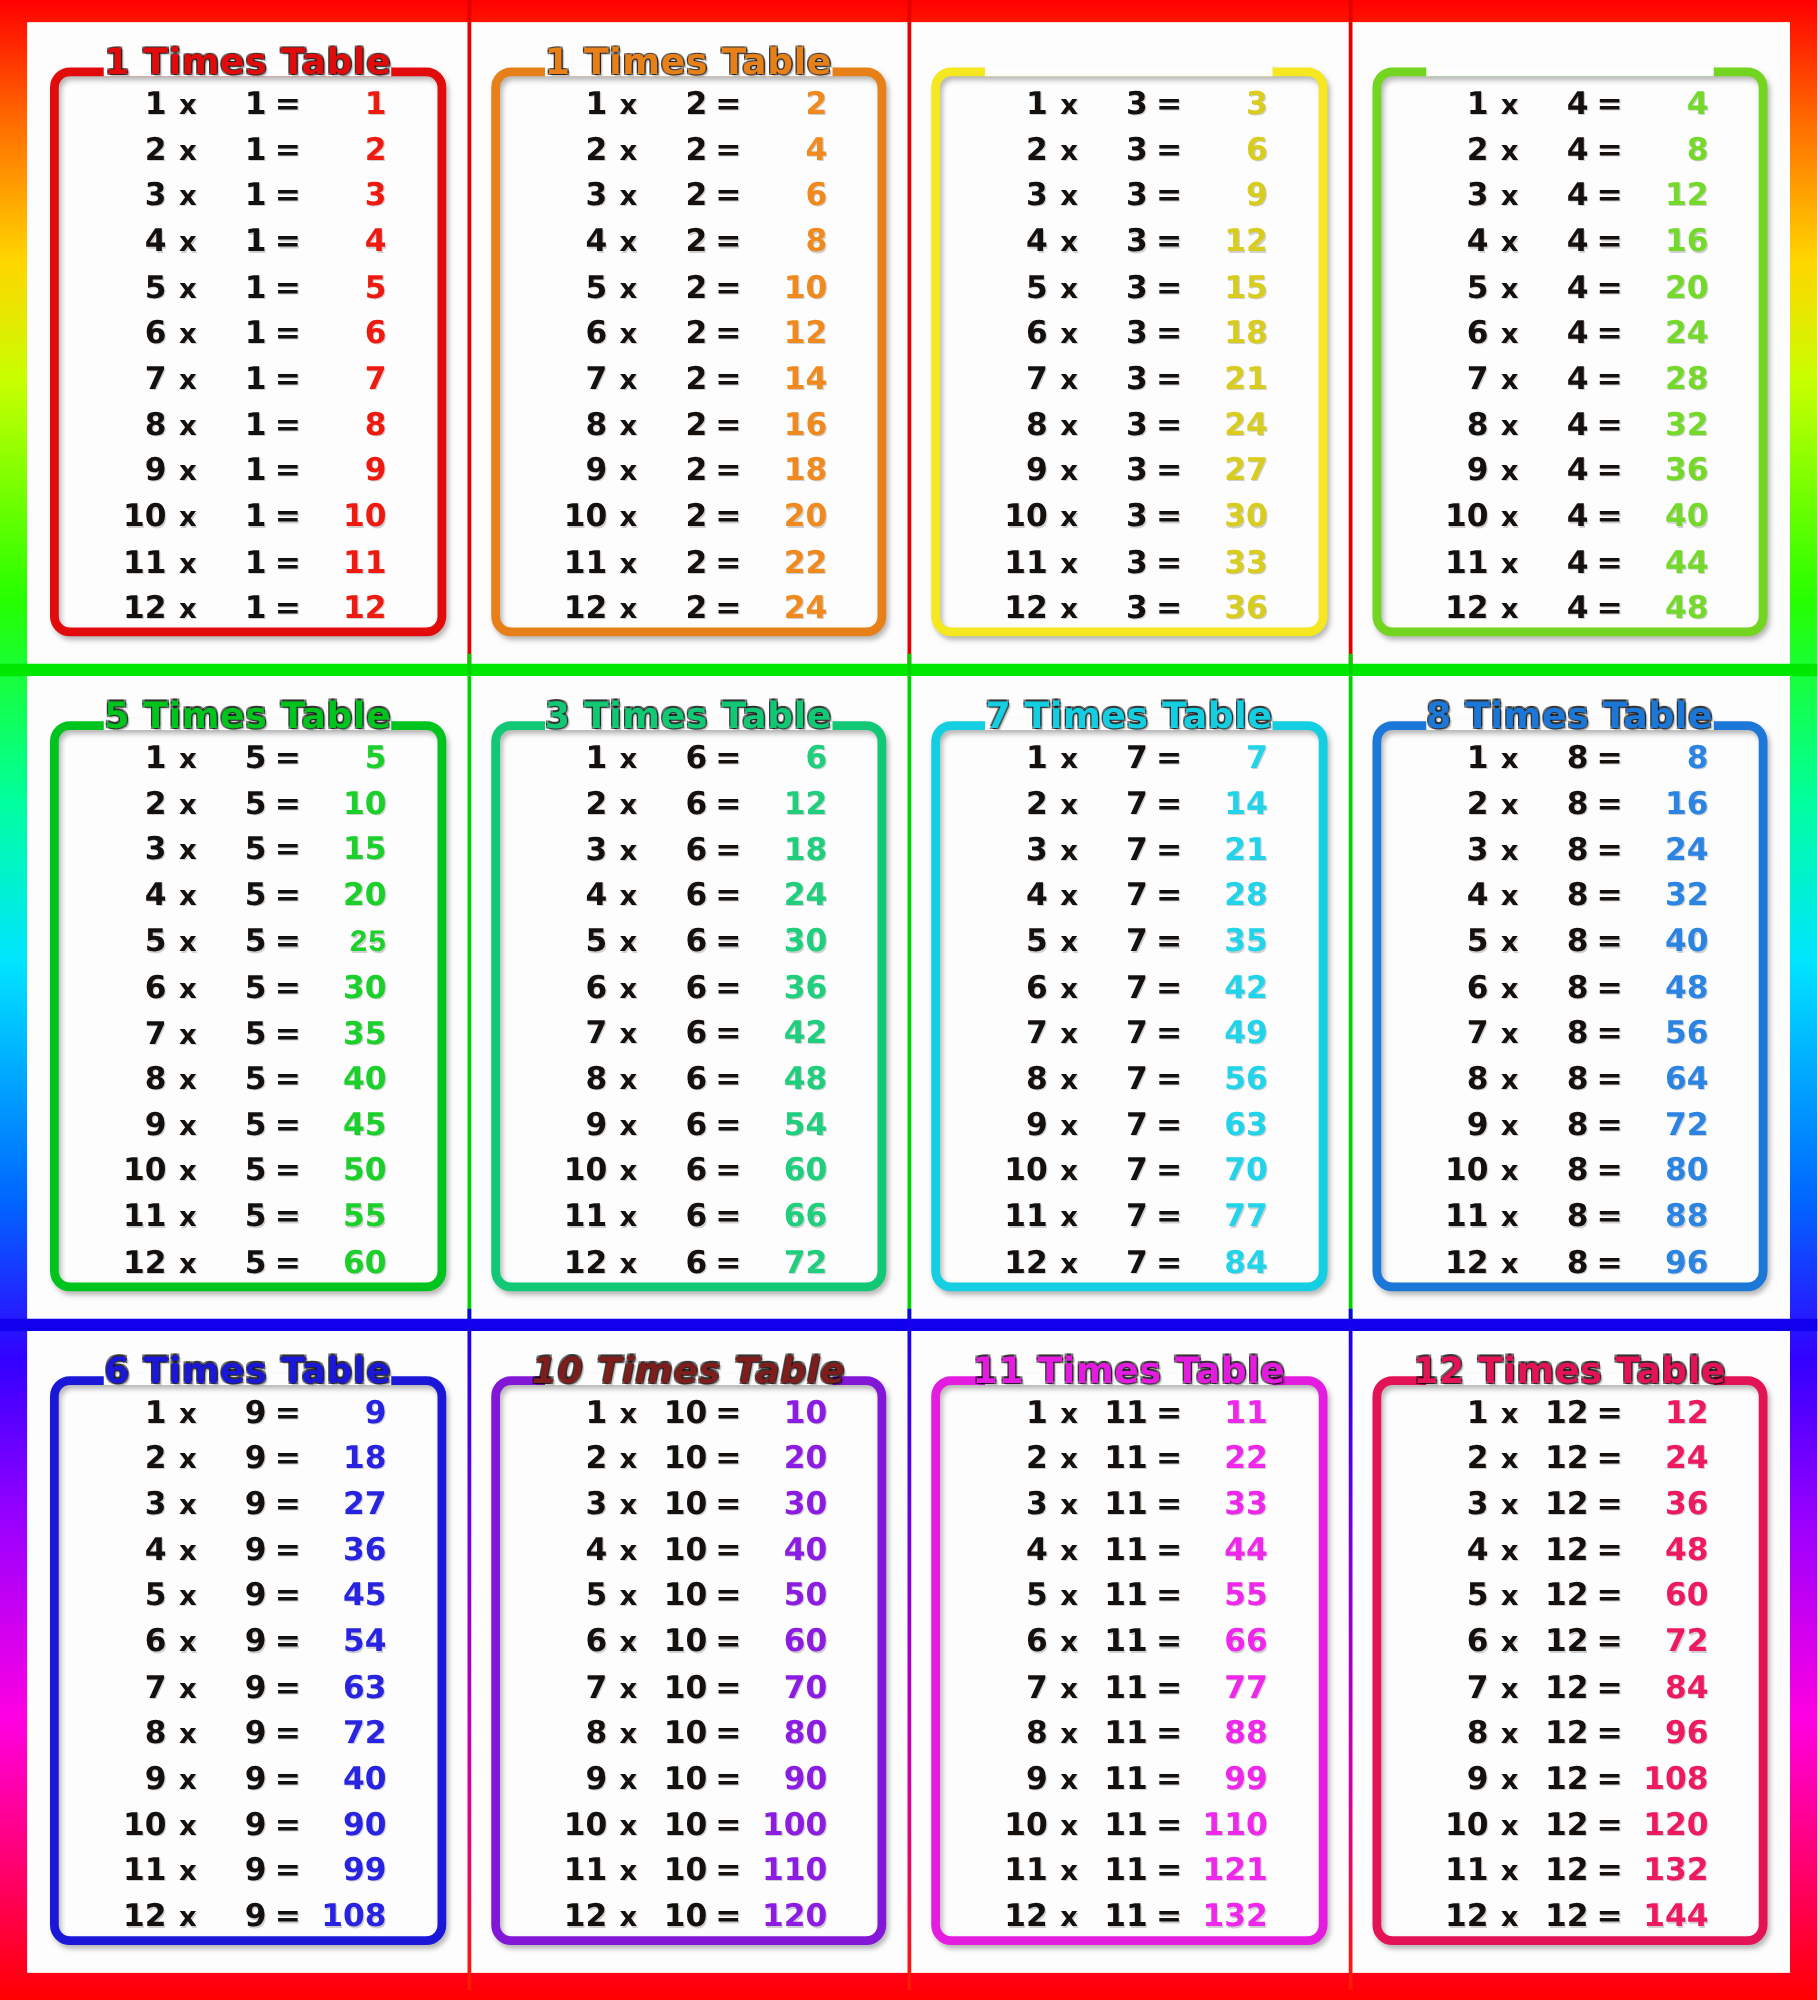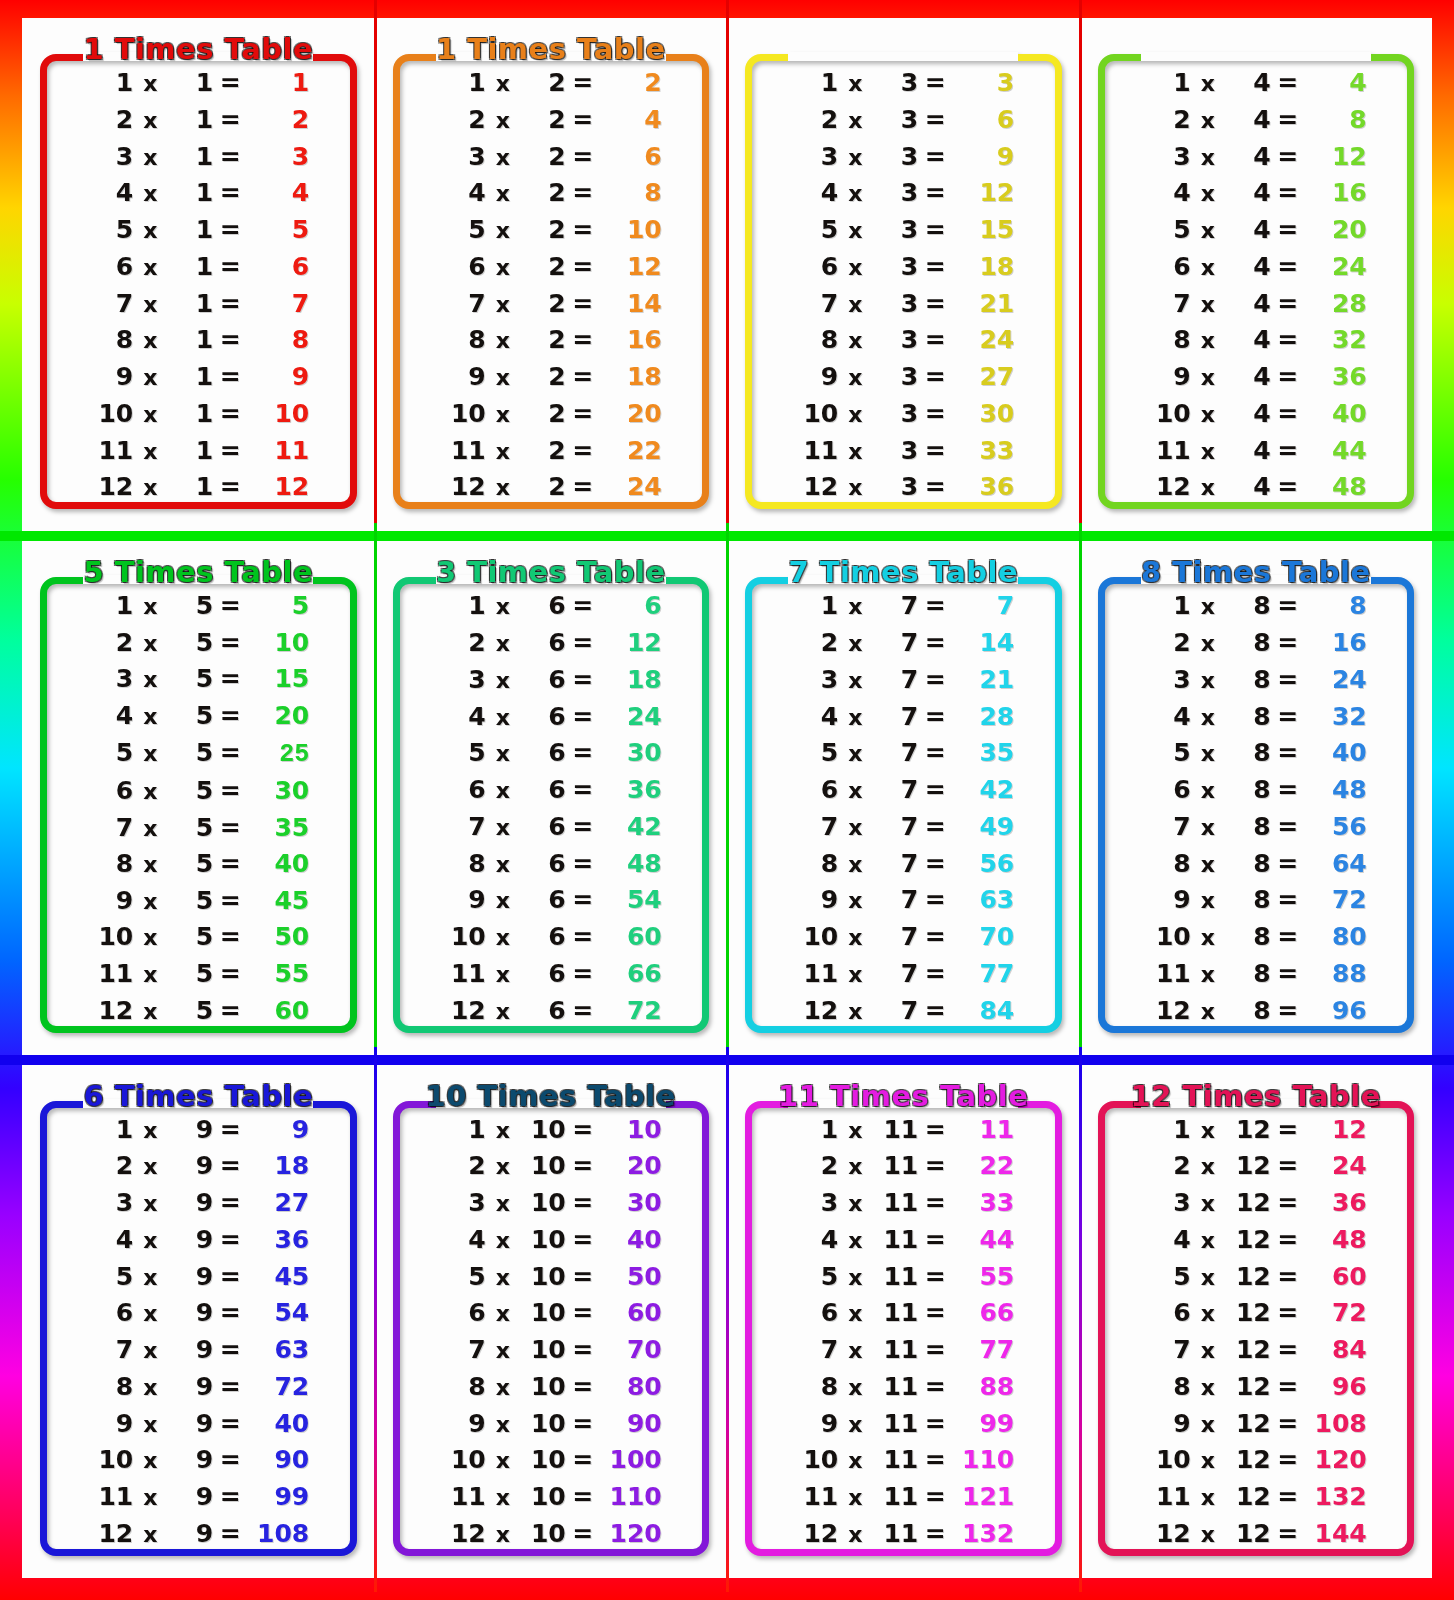--- a/index.html
+++ b/index.html
@@ -998,21 +998,21 @@
                 <span class="c-b">9</span>
                 <span class="c-eq">=</span>
                 <span class="c-r" style="color: rgb(39, 35, 224);">108</span>
               </div>
             </div>
           </div>
         </div>
         <div class="cell">
           <div class="card" style="color: rgb(131, 23, 216);">
             <div class="frame"></div>
-            <div class="title" style="color: #0c4a6e;">10 Times Table</div>
+            <div class="title" style="color: #7f1d1d; font-style: italic;">10 Times Table</div>
             <div class="rows">
               <div class="eq">
                 <span class="c-a">1</span>
                 <span class="c-op">x</span>
                 <span class="c-b">10</span>
                 <span class="c-eq">=</span>
                 <span class="c-r" style="color: rgb(141, 28, 226);">10</span>
               </div>
               <div class="eq">
                 <span class="c-a">2</span>

